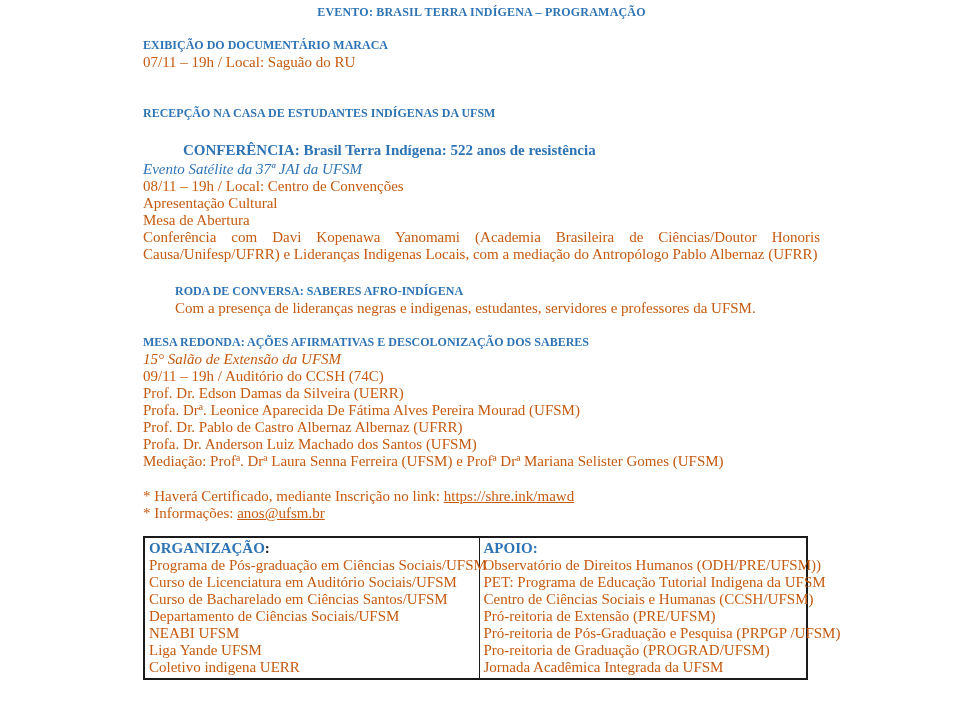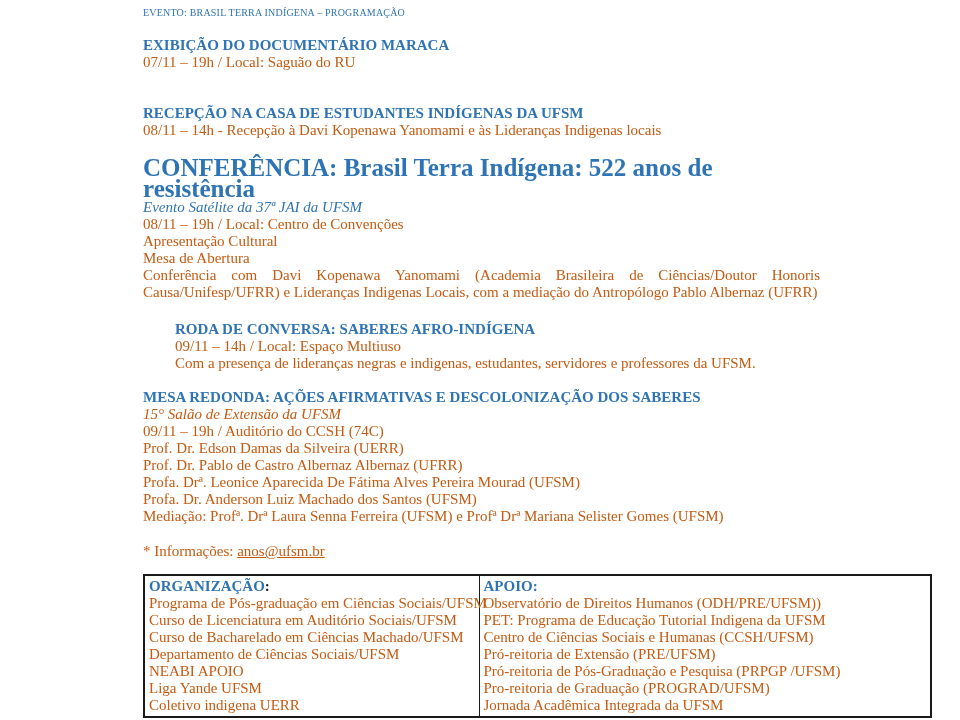--- a/index.html
+++ b/index.html
@@ -10,42 +10,42 @@
   }
   *{box-sizing:border-box;}
   html,body{margin:0;padding:0;}
   body{
     width:960px;height:720px;background:var(--page_bg);
     font-family:"Liberation Serif","DejaVu Serif",serif;
   }
   .page{position:relative;width:960px;height:720px;overflow:hidden;}
   .content{padding:4px 140px 0 143px;}
   .title{
-    color:var(--heading_blue);font-weight:normal;
-    font-size:10px;line-height:17px;letter-spacing:.2px;
+    text-align:center;color:var(--heading_blue);font-weight:bold;
+    font-size:12px;line-height:17px;letter-spacing:.2px;
   }
   h2{
     margin:0;color:var(--heading_blue);font-weight:bold;
-    font-size:15px;line-height:17px;
+    font-size:12px;line-height:17px;
   }
-  h2.big{font-size:25px;line-height:21px;}
+  h2.big{font-size:15px;line-height:21px;margin-left:40px;}
   p{margin:0;font-size:15px;line-height:17px;color:var(--body_orange);}
   .subtitle{font-style:italic;}
   .subtitle.blue{color:var(--heading_blue);}
   .just{text-align:justify;}
   .sec1{margin-top:16px;}
   .sec2{margin-top:34px;}
   .sec3{margin-top:18px;}
   .sec4{margin-top:20px;margin-left:32px;}
   .sec5{margin-top:17px;}
   .notes{margin-top:18px;}
   .note a{color:var(--body_orange);text-decoration:underline;cursor:pointer;}
   table.org{
     margin-top:14px;border-collapse:collapse;table-layout:fixed;
-    width:789px;border:2px solid var(--table_border);
+    width:665px;border:2px solid var(--table_border);
   }
   table.org td{
     vertical-align:top;padding:2px 0 2px 4px;
     font-size:15px;line-height:17px;overflow:visible;
   }
   td.left-col{width:335px;border-right:1.5px solid var(--table_border);}
   .cell-header{font-weight:bold;color:var(--heading_blue);white-space:nowrap;}
   .cell-header .colon-dark{color:#222222;}
   .cell-line{color:var(--body_orange);white-space:nowrap;}
 </style>
@@ -57,63 +57,62 @@
 
     <div class="title">EVENTO: BRASIL TERRA INDÍGENA – PROGRAMAÇÃO</div>
 
     <section class="sec1">
       <h2>EXIBIÇÃO DO DOCUMENTÁRIO MARACA</h2>
       <p>07/11 – 19h / Local: Saguão do RU</p>
     </section>
 
     <section class="sec2">
       <h2>RECEPÇÃO NA CASA DE ESTUDANTES INDÍGENAS DA UFSM</h2>
-      <p>08/11 – 14h - Recepção à Davi Kopenawa Yanomami e às Lideranças Indigenas locais</p>
     </section>
 
     <section class="sec3">
       <h2 class="big">CONFERÊNCIA: Brasil Terra Indígena: 522 anos de resistência</h2>
       <p class="subtitle blue">Evento Satélite da 37ª JAI da UFSM</p>
       <p>08/11 – 19h / Local: Centro de Convenções</p>
       <p>Apresentação Cultural</p>
       <p>Mesa de Abertura</p>
       <p class="just">Conferência com Davi Kopenawa Yanomami (Academia Brasileira de Ciências/Doutor Honoris Causa/Unifesp/UFRR) e Lideranças Indigenas Locais, com a mediação do Antropólogo Pablo Albernaz (UFRR)</p>
     </section>
 
     <section class="sec4">
       <h2>RODA DE CONVERSA: SABERES AFRO-INDÍGENA</h2>
-      <p>09/11 – 14h / Local: Espaço Multiuso</p>
       <p>Com a presença de lideranças negras e indigenas, estudantes, servidores e professores da UFSM.</p>
     </section>
 
     <section class="sec5">
       <h2>MESA REDONDA: AÇÕES AFIRMATIVAS E DESCOLONIZAÇÃO DOS SABERES</h2>
       <p class="subtitle">15° Salão de Extensão da UFSM</p>
       <p>09/11 – 19h / Auditório do CCSH (74C)</p>
       <p>Prof. Dr. Edson Damas da Silveira (UERR)</p>
+      <p>Profa. Drª. Leonice Aparecida De Fátima Alves Pereira Mourad (UFSM)</p>
       <p>Prof. Dr. Pablo de Castro Albernaz Albernaz (UFRR)</p>
-      <p>Profa. Drª. Leonice Aparecida De Fátima Alves Pereira Mourad (UFSM)</p>
       <p>Profa. Dr. Anderson Luiz Machado dos Santos (UFSM)</p>
       <p>Mediação: Profª. Drª Laura Senna Ferreira (UFSM) e Profª Drª Mariana Selister Gomes (UFSM)</p>
     </section>
 
     <div class="notes">
+      <p class="note"><span>* Haverá Certificado, mediante Inscrição no link: </span><a>https://shre.ink/mawd</a></p>
       <p class="note"><span>* Informações: </span><a>anos@ufsm.br</a></p>
     </div>
 
     <table class="org">
       <tbody>
           <tr>
         <td class="left-col">
           <div class="cell-header"><span>ORGANIZAÇÃO</span><span class="colon-dark">:</span></div>
           <div class="cell-line">Programa de Pós-graduação em Ciências Sociais/UFSM</div>
           <div class="cell-line">Curso de Licenciatura em Auditório Sociais/UFSM</div>
-          <div class="cell-line">Curso de Bacharelado em Ciências Machado/UFSM</div>
+          <div class="cell-line">Curso de Bacharelado em Ciências Santos/UFSM</div>
           <div class="cell-line">Departamento de Ciências Sociais/UFSM</div>
-          <div class="cell-line">NEABI APOIO</div>
+          <div class="cell-line">NEABI UFSM</div>
           <div class="cell-line">Liga Yande UFSM</div>
           <div class="cell-line">Coletivo indigena UERR</div>
         </td>
         <td>
           <div class="cell-header"><span>APOIO:</span><span class="colon-dark"></span></div>
           <div class="cell-line">Observatório de Direitos Humanos (ODH/PRE/UFSM))</div>
           <div class="cell-line">PET: Programa de Educação Tutorial Indigena da UFSM</div>
           <div class="cell-line">Centro de Ciências Sociais e Humanas (CCSH/UFSM)</div>
           <div class="cell-line">Pró-reitoria de Extensão (PRE/UFSM)</div>
           <div class="cell-line">Pró-reitoria de Pós-Graduação e Pesquisa (PRPGP /UFSM)</div>

